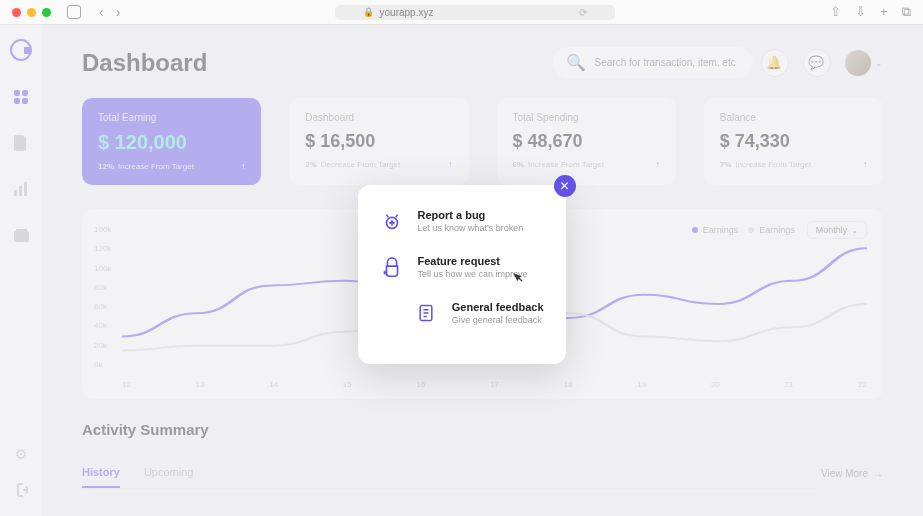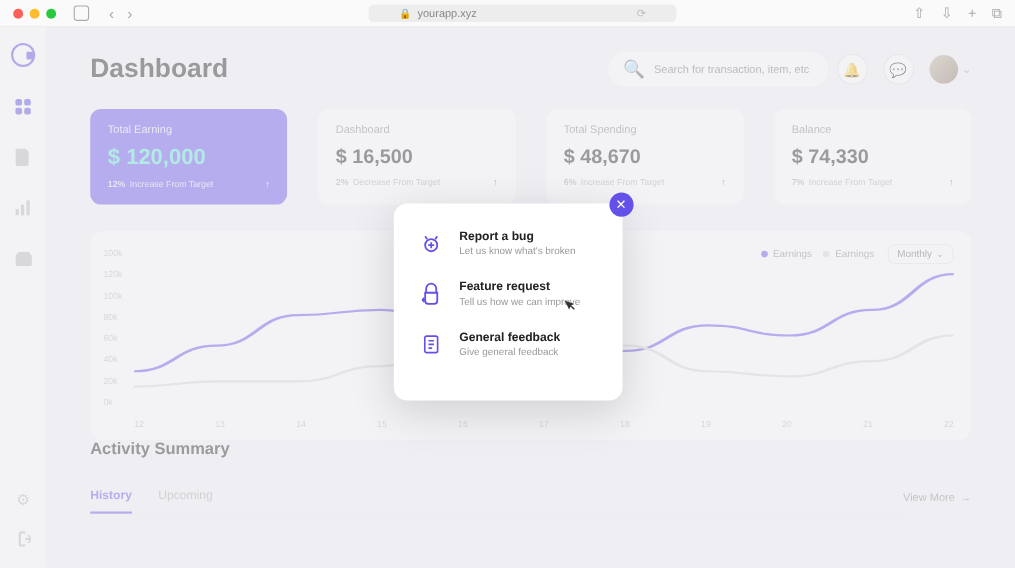--- a/index.html
+++ b/index.html
@@ -74,21 +74,21 @@
 .activity-row { display: flex; align-items: center; margin-top: 20px; }
 .tabs { display: flex; gap: 24px; border-bottom: 1px solid #eee; flex: 1; margin-top: 8px; }
 .tab { font-size: 11px; padding-bottom: 8px; color: #aaa; cursor: pointer; }
 .tab.active { color: #6452e8; border-bottom: 2px solid #6452e8; font-weight: 600; }
 .view-more { font-size: 10px; color: #888; display: flex; align-items: center; gap: 5px; }
 
 
 .modal { position: absolute; left: 50%; top: 50%; transform: translate(-50%, -48%); width: 208px; background: #fff; border-radius: 12px; padding: 24px 22px; box-shadow: 0 10px 40px rgba(0,0,0,0.15); z-index: 10; }
 .modal-close { position: absolute; top: -10px; right: -10px; width: 22px; height: 22px; background: #6452e8; border-radius: 50%; display: flex; align-items: center; justify-content: center; color: #fff; font-size: 12px; cursor: pointer; }
 .modal-item { display: flex; gap: 14px; align-items: center; margin-bottom: 22px; cursor: pointer; }
-.modal-item:last-child { margin-bottom: 15px; }
+.modal-item:last-child { margin-bottom: 15px; justify-content: flex-end; }
 .modal-icon { width: 24px; height: 24px; color: #6452e8; flex-shrink: 0; display: flex; align-items: center; justify-content: center; }
 .modal-text .t1 { font-size: 11px; font-weight: 600; color: #222; margin-bottom: 2px; }
 .modal-text .t2 { font-size: 9px; color: #999; }
 .cursor-pointer { position: absolute; left: 511px; top: 247px; font-size: 12px; z-index: 11; color: #333; }
 </style>
 </head>
 <body>
 
 <div class="browser-bar">
   <div class="traffic-lights">
@@ -260,21 +260,21 @@
           <div>16</div>
           <div>17</div>
           <div>18</div>
           <div>19</div>
           <div>20</div>
           <div>21</div>
           <div>22</div>
         </div>
     </div>
 
-    <div class="section-title" style="">Activity Summary</div>
+    <div class="section-title" style="margin-top:22px">Activity Summary</div>
     <div class="activity-row">
       <div class="tabs" id="tabs">
           <div class="tab active">History</div>
           <div class="tab">Upcoming</div>
         </div>
       <div class="view-more">
         <span>View More</span>
         <span>→</span>
       </div>
     </div>

